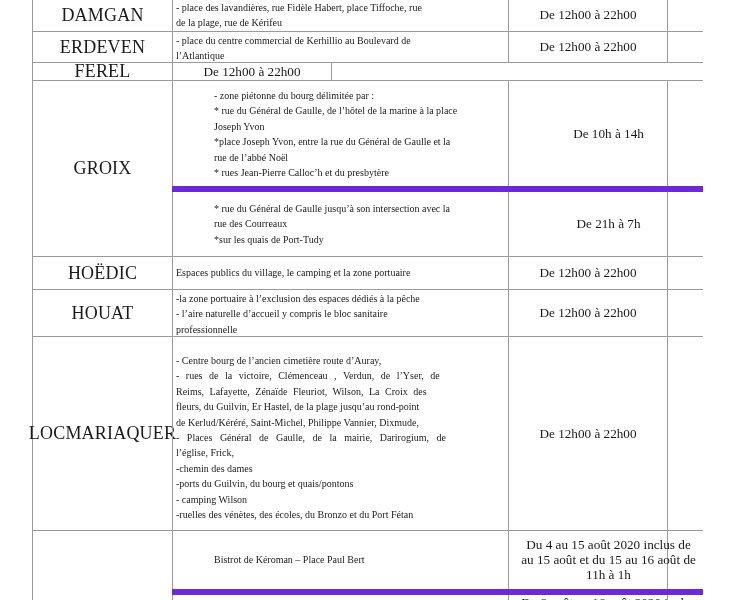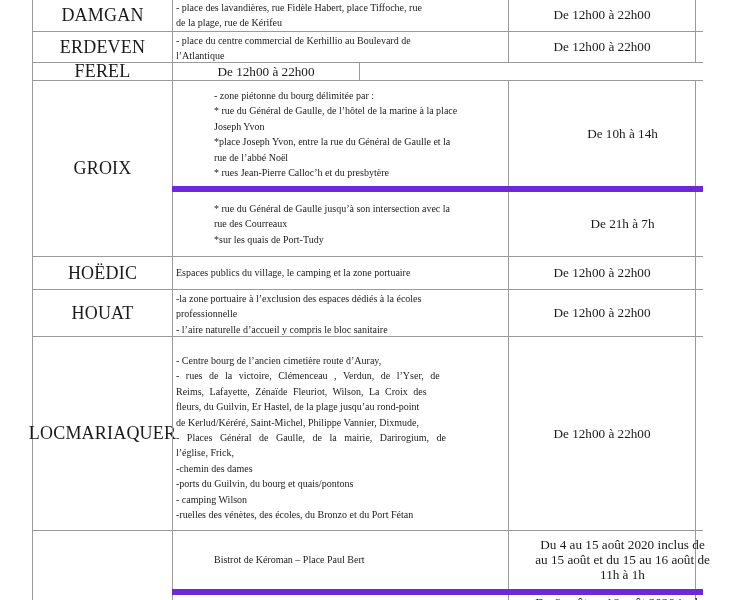--- a/index.html
+++ b/index.html
@@ -4,21 +4,21 @@
 <style>
   html, body { margin: 0; padding: 0; background: #ffffff; }
   body { width: 754px; height: 600px; overflow: hidden; position: relative;
          font-family: "Liberation Serif", "DejaVu Serif", serif; color: #1a1a1a; }
   .tbl { position: absolute; left: 32px; top: -1px; width: 671px; }
   .row { display: flex; border-bottom: 1px solid #9a9a9a; }
   .cell { box-sizing: border-box; border-left: 1px solid #9a9a9a; }
   .c1 { width: 140px; display: flex; align-items: center; justify-content: center;
         font-size: 18px; letter-spacing: 0.2px; }
   .c2 { width: 336px; padding: 1px 2px 1px 3px; font-size: 10px; line-height: 15.4px; }
-  .c3 { width: 188px; display: flex; align-items: center; justify-content: center;
+  .c3 { width: 160px; display: flex; align-items: center; justify-content: center;
         text-align: center; font-size: 13.2px; line-height: 15.4px; border-right: 1px solid #9a9a9a; }
   .line { display: block; white-space: nowrap; }
   .sub { display: flex; border-top: 6px solid #6d28d9; }
   .sub:first-child { border-top: none; }
   .stack { display: flex; flex-direction: column; width: 531px; }
   .sub .c2, .sub .c3 { display: flex; flex-direction: column; justify-content: center; padding-left: 41px; }
   .sub .c3 { align-items: center; }
 </style>
 </head>
 <body>
@@ -77,23 +77,23 @@
     <div class="cell c1">HOËDIC</div>
     <div class="cell c2" style="display:flex;align-items:center;">
       <span class="line">Espaces publics du village, le camping et la zone portuaire</span>
     </div>
     <div class="cell c3">De 12h00 à 22h00</div>
   </div>
 
   <div class="row" style="height:46px;">
     <div class="cell c1">HOUAT</div>
     <div class="cell c2">
-      <span class="line">-la zone portuaire à l’exclusion des espaces dédiés à la écoles</span>
+      <span class="line">-la zone portuaire à l’exclusion des espaces dédiés à la pêche</span>
+      <span class="line">- l’aire naturelle d’accueil y compris le bloc sanitaire</span>
       <span class="line">professionnelle</span>
-      <span class="line">- l’aire naturelle d’accueil y compris le bloc sanitaire</span>
     </div>
     <div class="cell c3">De 12h00 à 22h00</div>
   </div>
 
   <div class="row" style="height:193px;">
     <div class="cell c1">LOCMARIAQUER</div>
     <div class="cell c2" style="padding-top:16px;">
       <span class="line">- Centre bourg de l’ancien cimetière route d’Auray,</span>
       <span class="line" style="word-spacing:4px;">- rues de la victoire, Clémenceau , Verdun, de l’Yser, de</span>
       <span class="line" style="word-spacing:3px;">Reims, Lafayette, Zénaïde Fleuriot, Wilson, La Croix des</span>

